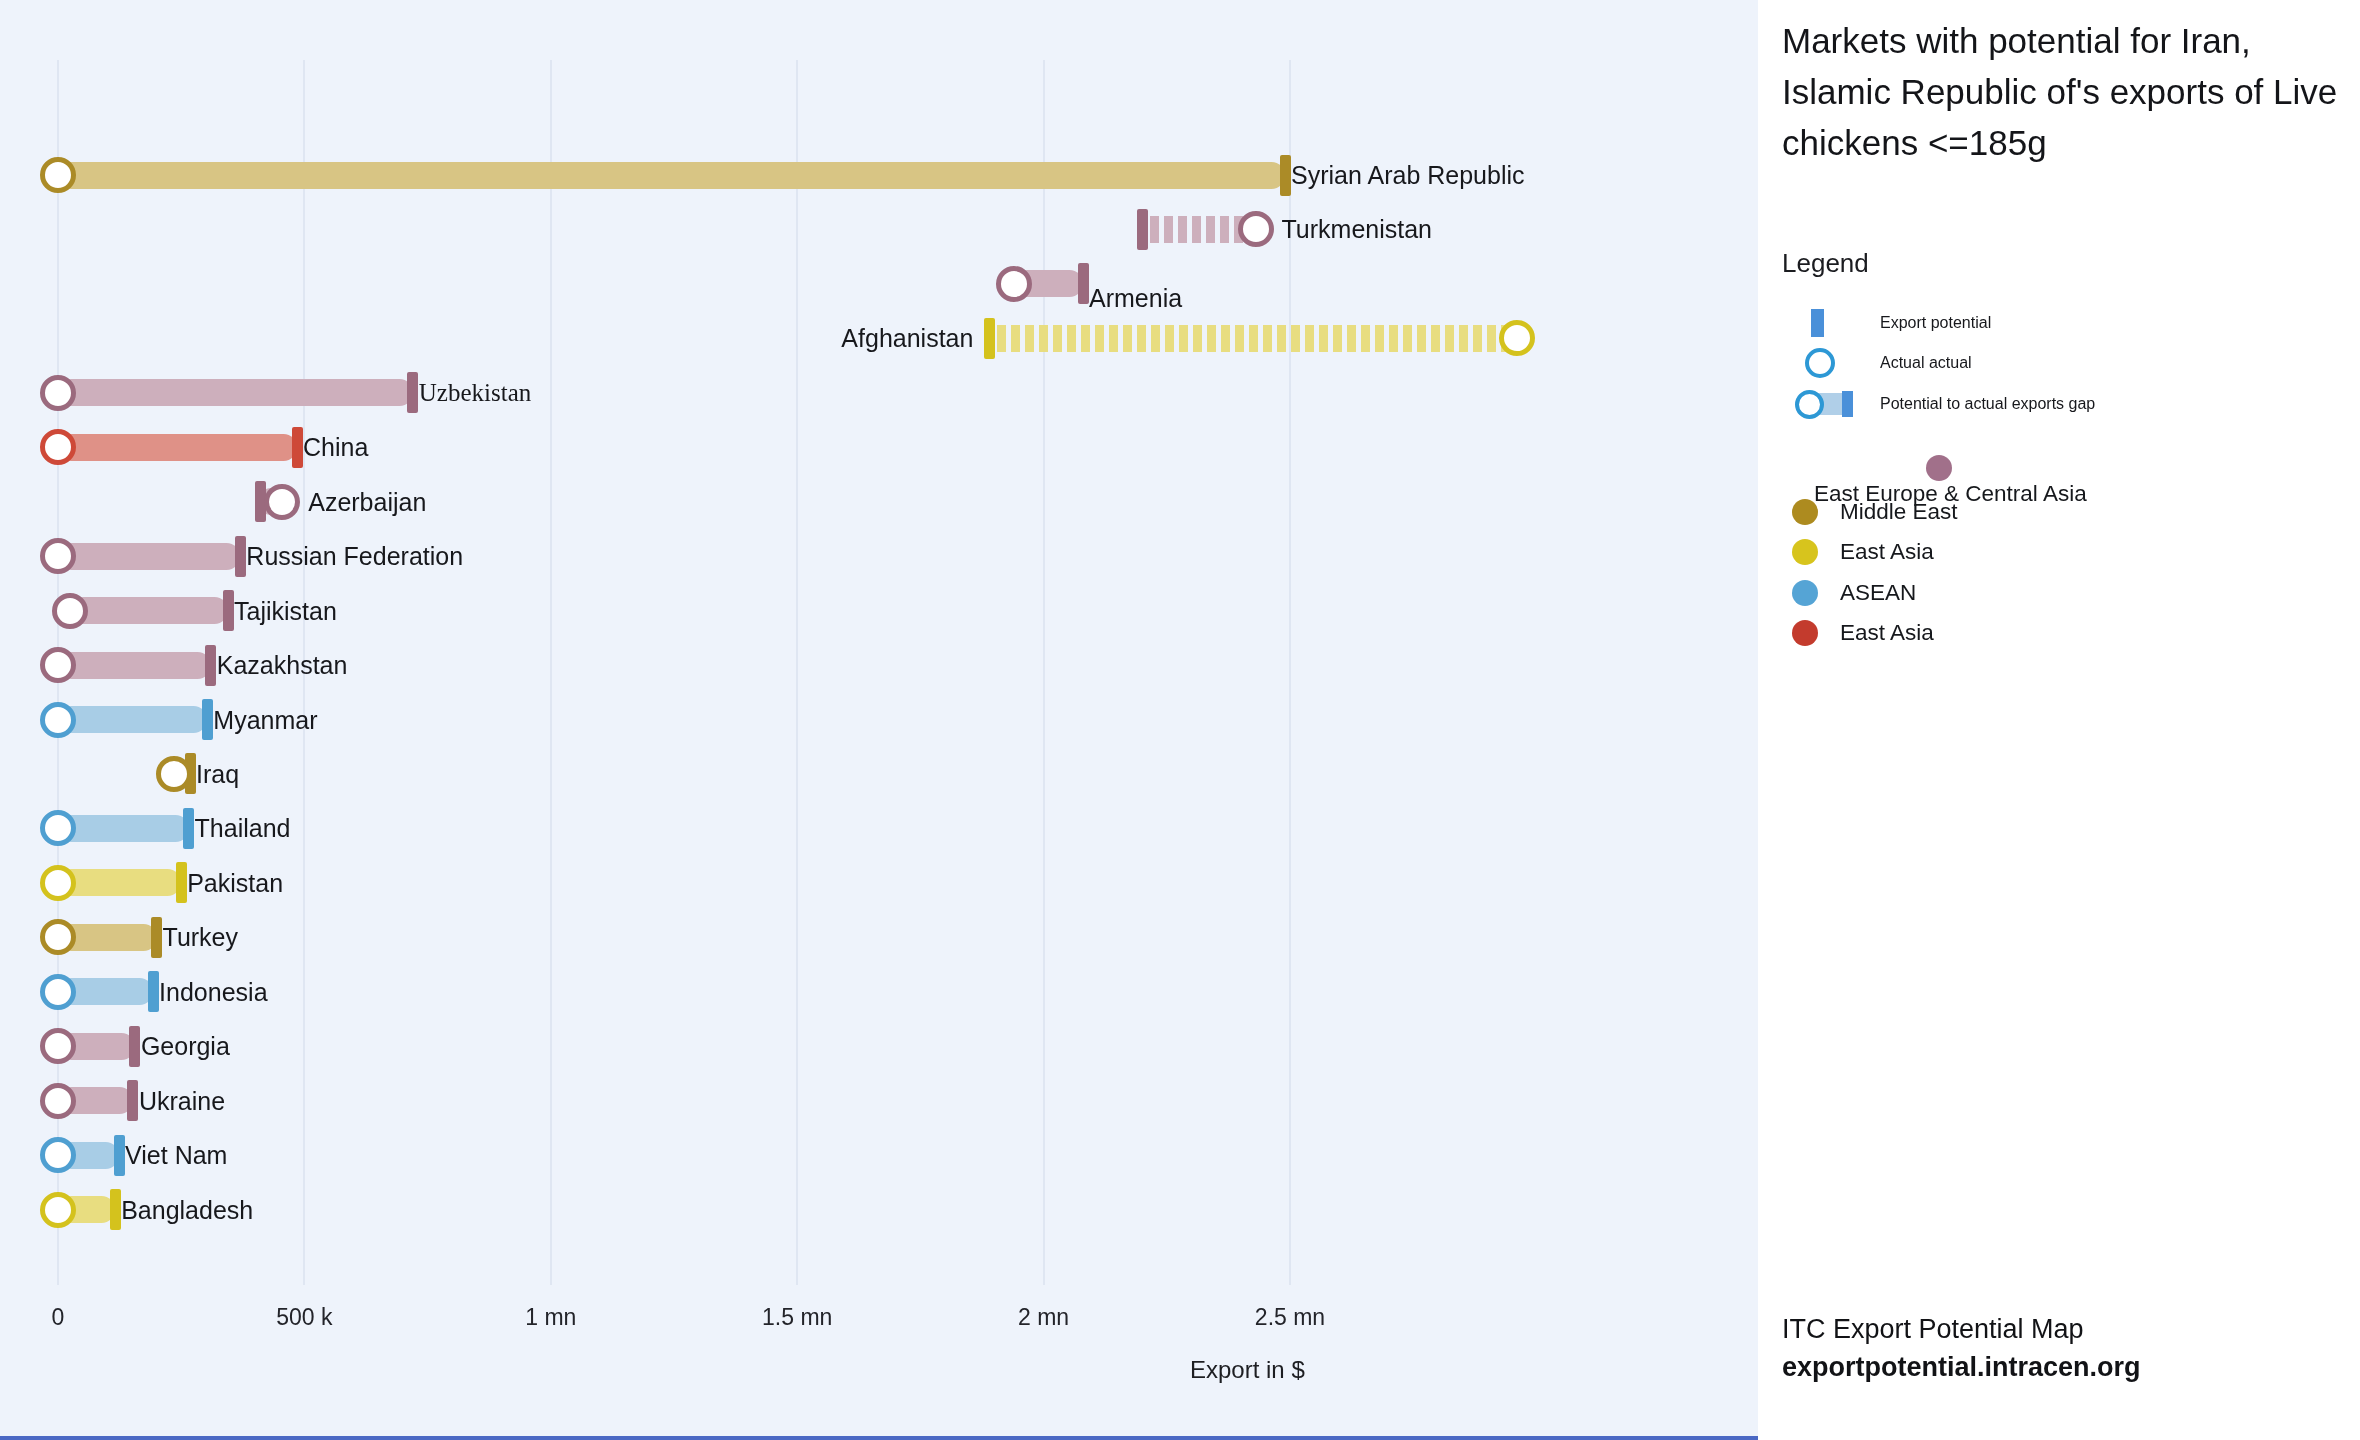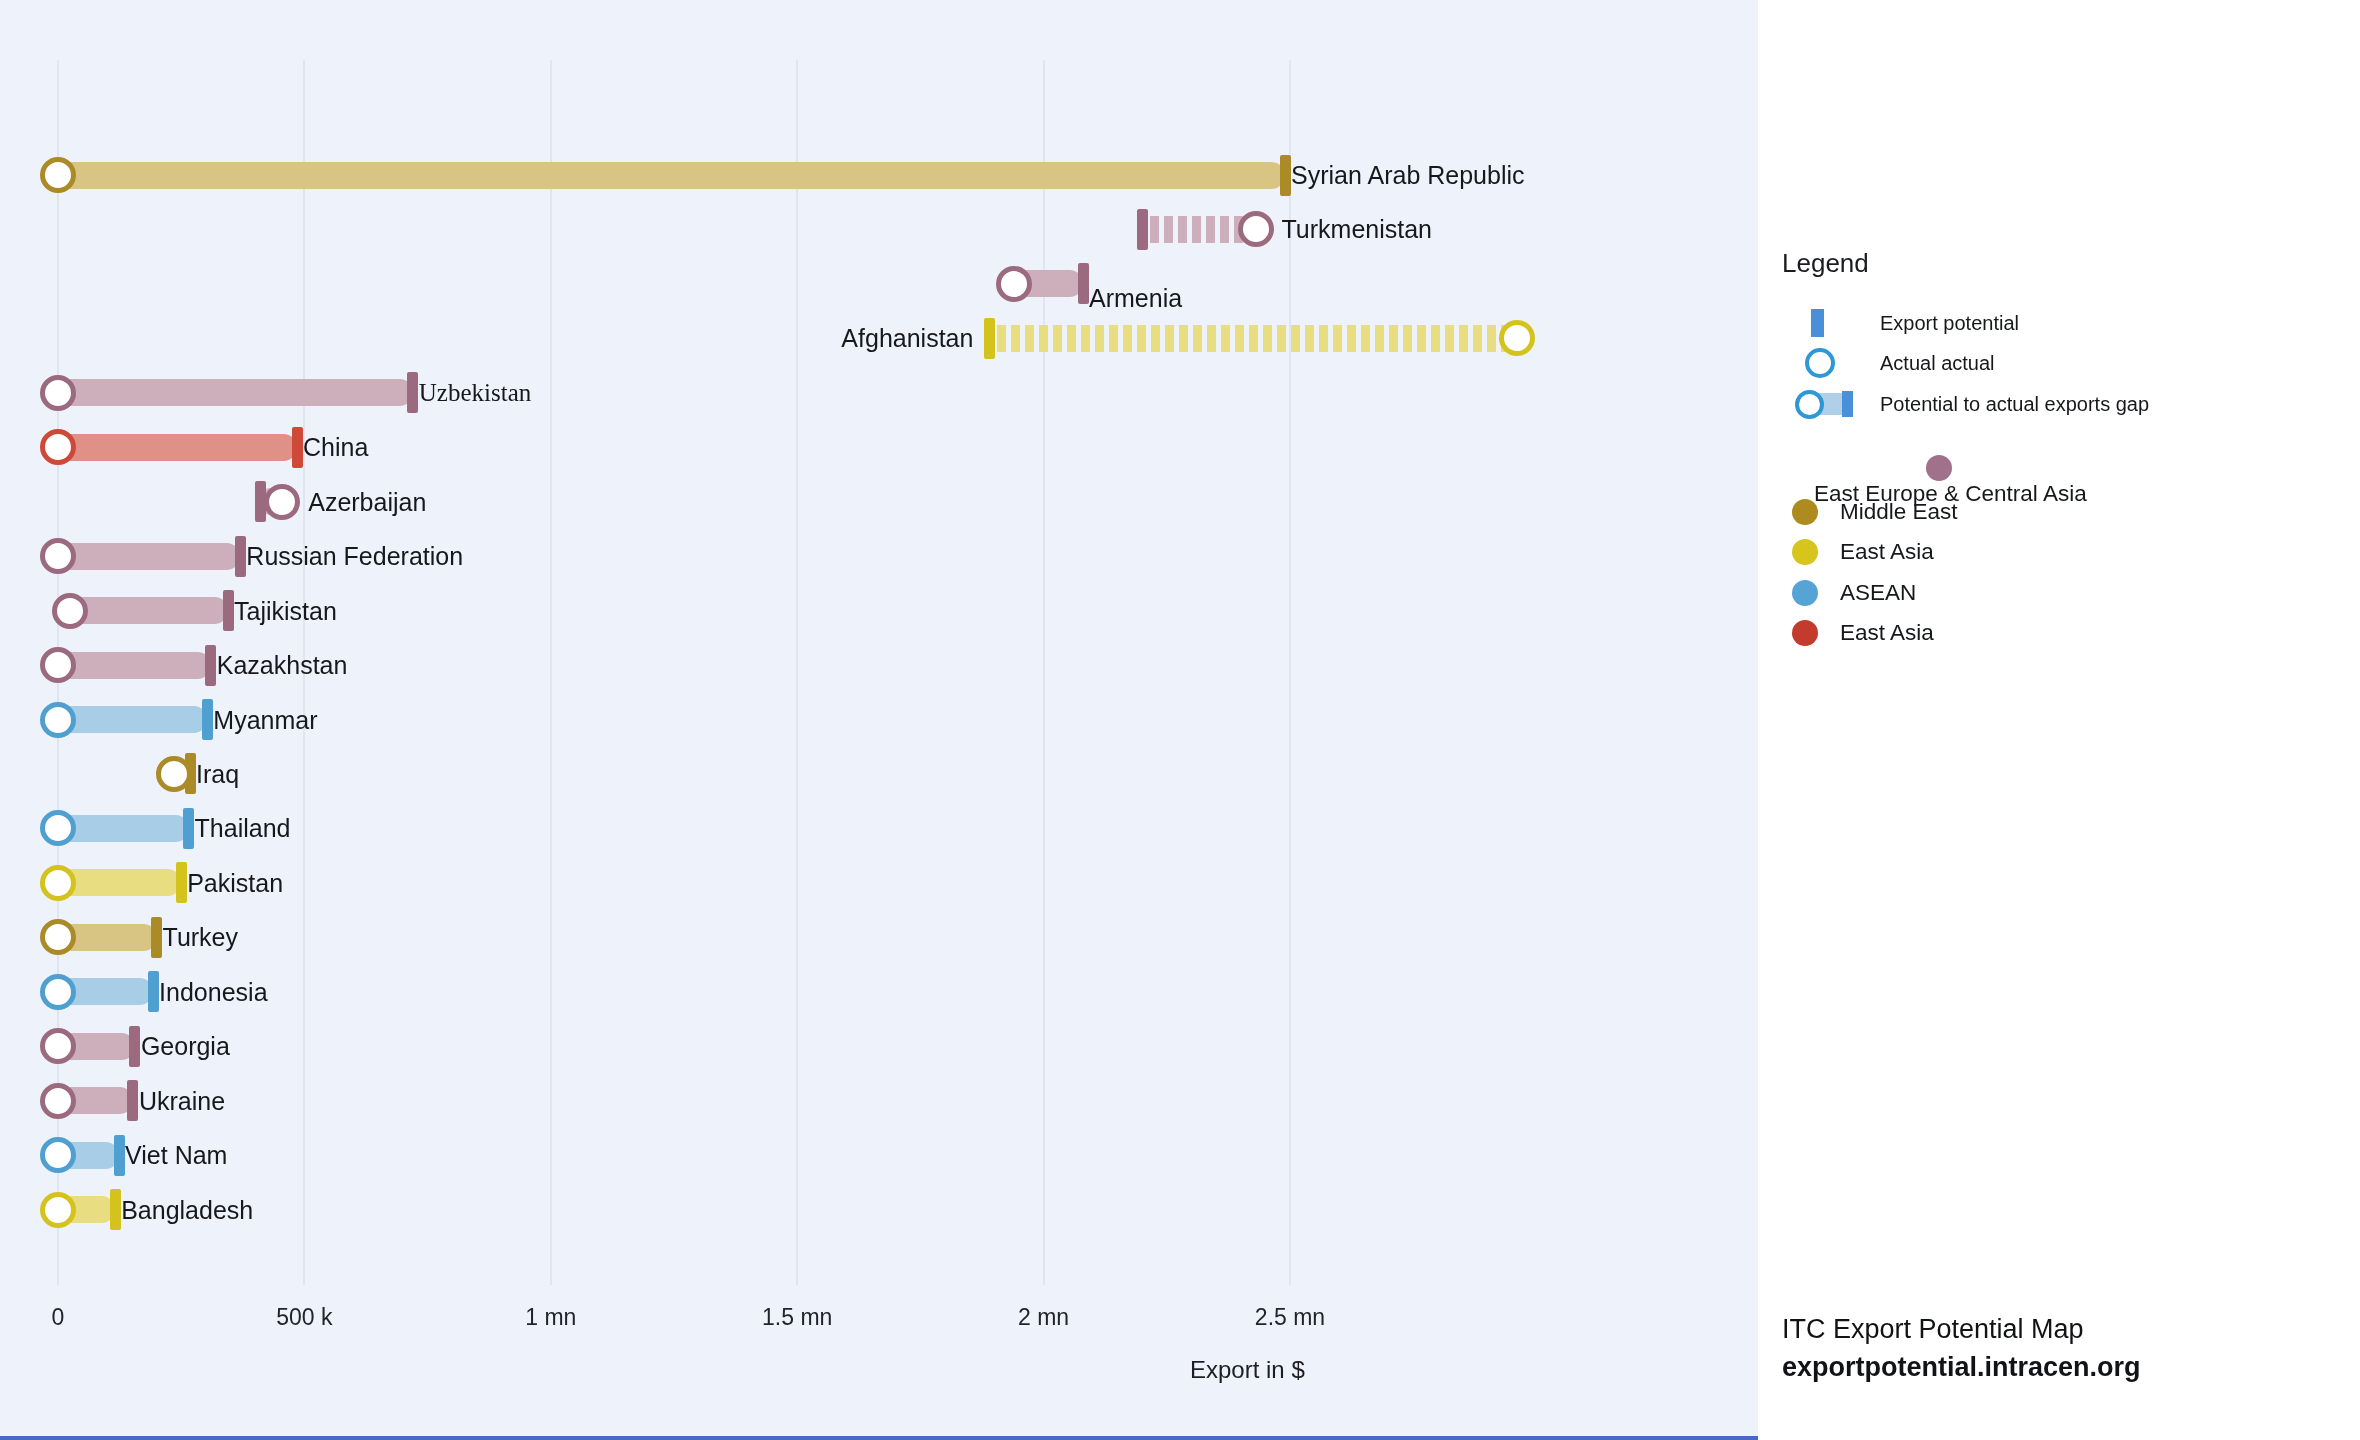--- a/index.html
+++ b/index.html
@@ -18,21 +18,21 @@
   .gap-bar{position:absolute;height:27px;border-radius:14px;}
   .gap-bar.dashed{border-radius:0;}
   .pot-cap{position:absolute;width:11px;height:41px;border-radius:2px;}
   .act-circle{position:absolute;width:26px;height:26px;border-radius:50%;background:#ffffff;border-style:solid;border-width:5px;}
   .market-label{position:absolute;font-size:25px;color:#17181c;white-space:nowrap;transform:translateY(-50%);}
 
   .panel-title{position:absolute;left:24px;top:16px;width:562px;font-size:35px;line-height:1.45;color:#141519;}
   .legend-heading{position:absolute;left:24px;top:248px;font-size:26px;color:#1b1c20;}
   .legend-row{position:absolute;left:37px;height:34px;display:flex;align-items:center;}
   .legend-icon-box{width:85px;display:flex;align-items:center;flex-shrink:0;}
-  .legend-label{font-size:20px;color:#17181c;white-space:nowrap;}
+  .legend-label{font-size:16px;color:#17181c;white-space:nowrap;}
   .mk-pot-rect{width:13px;height:28px;background:#4a90d9;margin-left:16px;}
   .mk-act-circle{width:22px;height:22px;border:4px solid #2d98d5;border-radius:50%;background:#fff;margin-left:10px;}
   .mk-gap{position:relative;width:62px;height:28px;}
   .mk-gap-bar{position:absolute;left:10px;top:3px;width:44px;height:22px;background:#b0cfe8;border-radius:11px 0 0 11px;}
   .mk-gap-cap{position:absolute;left:47px;top:1px;width:11px;height:26px;background:#4a90d9;}
   .mk-gap-circle{position:absolute;left:0;top:0;width:21px;height:21px;border:4px solid #2d98d5;border-radius:50%;background:#fff;}
   .region-row{position:absolute;left:34px;height:32px;display:flex;align-items:center;}
   .region-dot{width:26px;height:26px;border-radius:50%;flex-shrink:0;}
   .region-label{margin-left:22px;font-size:22.5px;color:#16181c;white-space:nowrap;}
   .footer-line1{position:absolute;left:24px;top:1314px;font-size:27px;color:#121316;}
@@ -176,20 +176,21 @@
         <div class="pot-cap" style="left: 109.665px; top: 1189.05px; background: rgb(212, 194, 29);"></div>
         <div class="act-circle" style="left: 40px; top: 1191.55px; border-color: rgb(212, 194, 29);"></div>
         <div class="market-label" style="top: 1209.55px; left: 121.165px;">Bangladesh</div>
       </div>
     </div>
   <div class="axis-label">Export in $</div>
   <div id="bottom-strip"></div>
 </div>
 
 <div id="side-panel">
+  <div class="panel-title">Markets with potential for Iran, Islamic Republic of's exports of Live chickens &lt;=185g</div>
   <div class="legend-heading">Legend</div>
 
   <div class="legend-row" style="top:306px;">
     <span class="legend-icon-box">
         <span class="mk-pot-rect"></span>
       </span>
     <span class="legend-label">Export potential</span>
   </div>
   <div class="legend-row" style="top:346px;">
     <span class="legend-icon-box">

